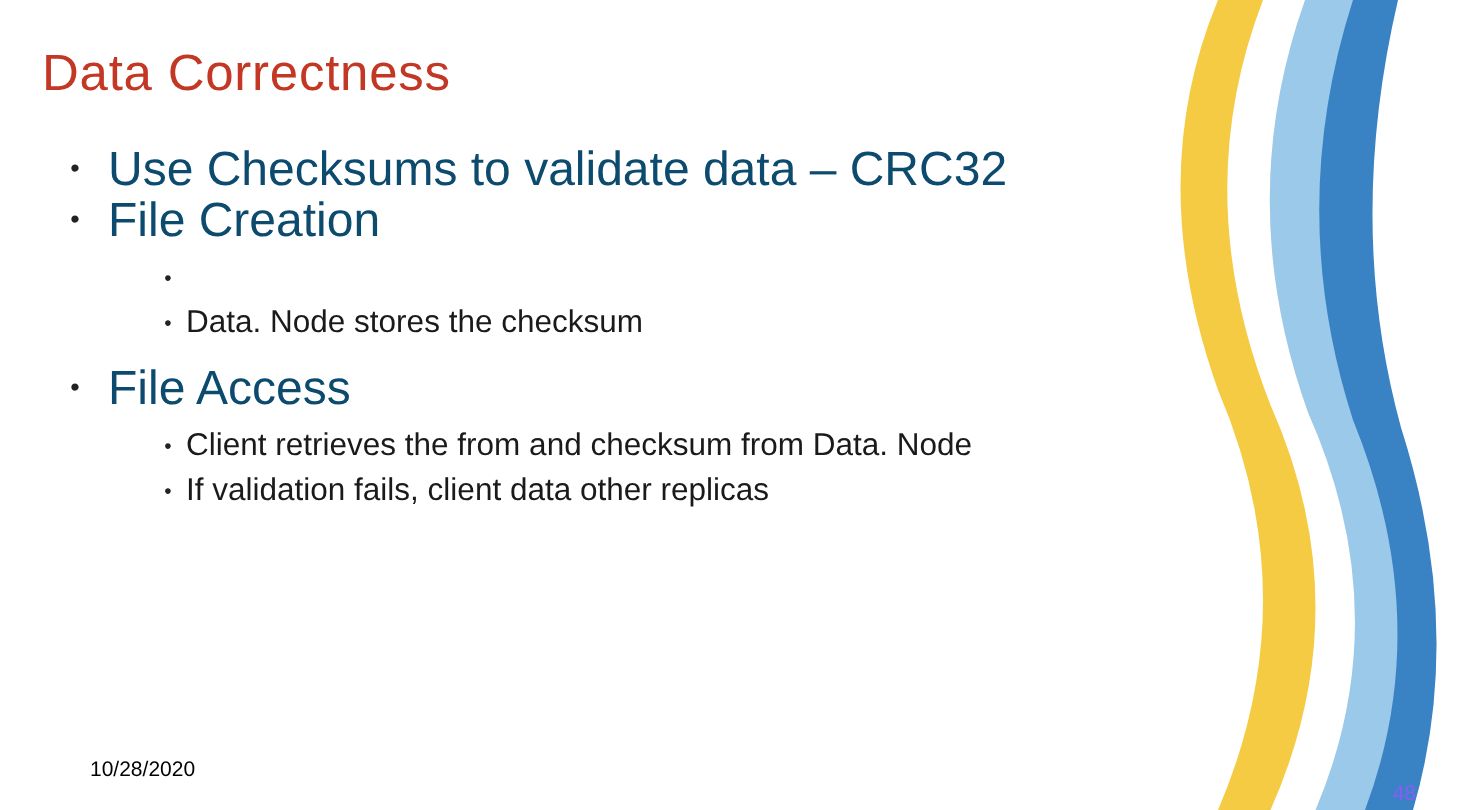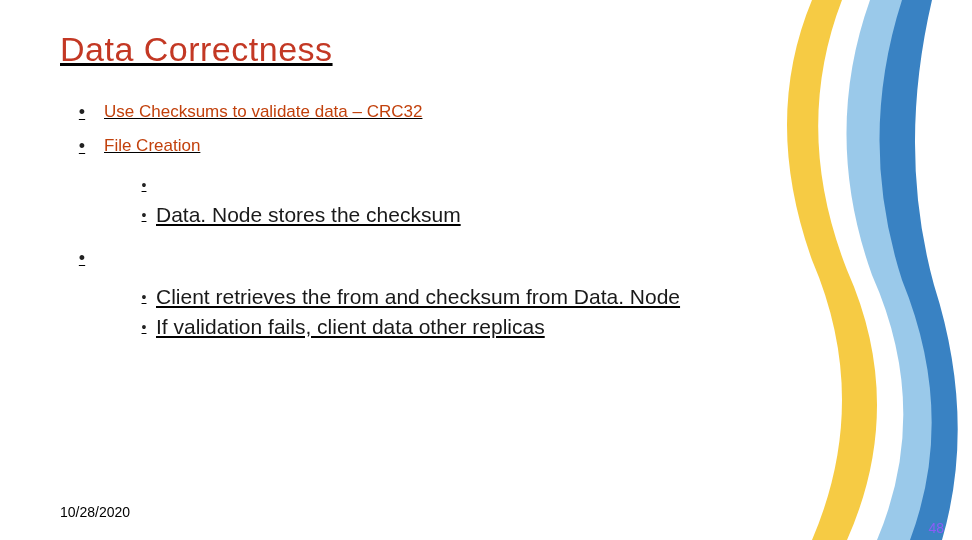--- a/index.html
+++ b/index.html
@@ -12,22 +12,21 @@
   .decor {
     position: absolute;
     inset: 0;
     pointer-events: none;
   }
   .decor svg { position: absolute; top: 0; right: 0; height: 540px; }
   .slide {
     position: relative;
     width: 972px;
     height: 540px;
-    padding: 30px 60px 0 60px;
-    text-decoration: underline;
+    padding: 30px 60px 0 28px;
   }
   .title {
     font-size: 34px;
     font-weight: 400;
     color: #c33824;
     margin-bottom: 28px;
     letter-spacing: 0.5px;
   }
   .top-row {
     display: flex;
@@ -36,23 +35,23 @@
   }
   .top-bullet {
     width: 44px;
     flex: 0 0 44px;
     text-align: center;
     font-size: 18px;
     line-height: 30px;
     color: #222;
   }
   .top-text {
-    font-size: 17px;
+    font-size: 32px;
     line-height: 30px;
-    color: #c2410c;
+    color: #0c4a6e;
   }
   .sub-block {
     margin-left: 72px;
     margin-top: 10px;
     margin-bottom: 14px;
   }
   .sub-row {
     display: flex;
     align-items: flex-start;
     margin-bottom: 2px;
@@ -118,20 +117,21 @@
       <div class="sub-bullet">•</div>
     </div>
     <div class="sub-row">
       <div class="sub-bullet">•</div>
       <div class="sub-text">Data. Node stores the checksum</div>
     </div>
   </div>
 
   <div class="top-row">
     <div class="top-bullet">•</div>
+    <div class="top-text">File Access</div>
   </div>
 
   <div class="sub-block">
     <div class="sub-row">
       <div class="sub-bullet">•</div>
       <div class="sub-text">Client retrieves the from and checksum from Data. Node</div>
     </div>
     <div class="sub-row">
       <div class="sub-bullet">•</div>
       <div class="sub-text">If validation fails, client data other replicas</div>

